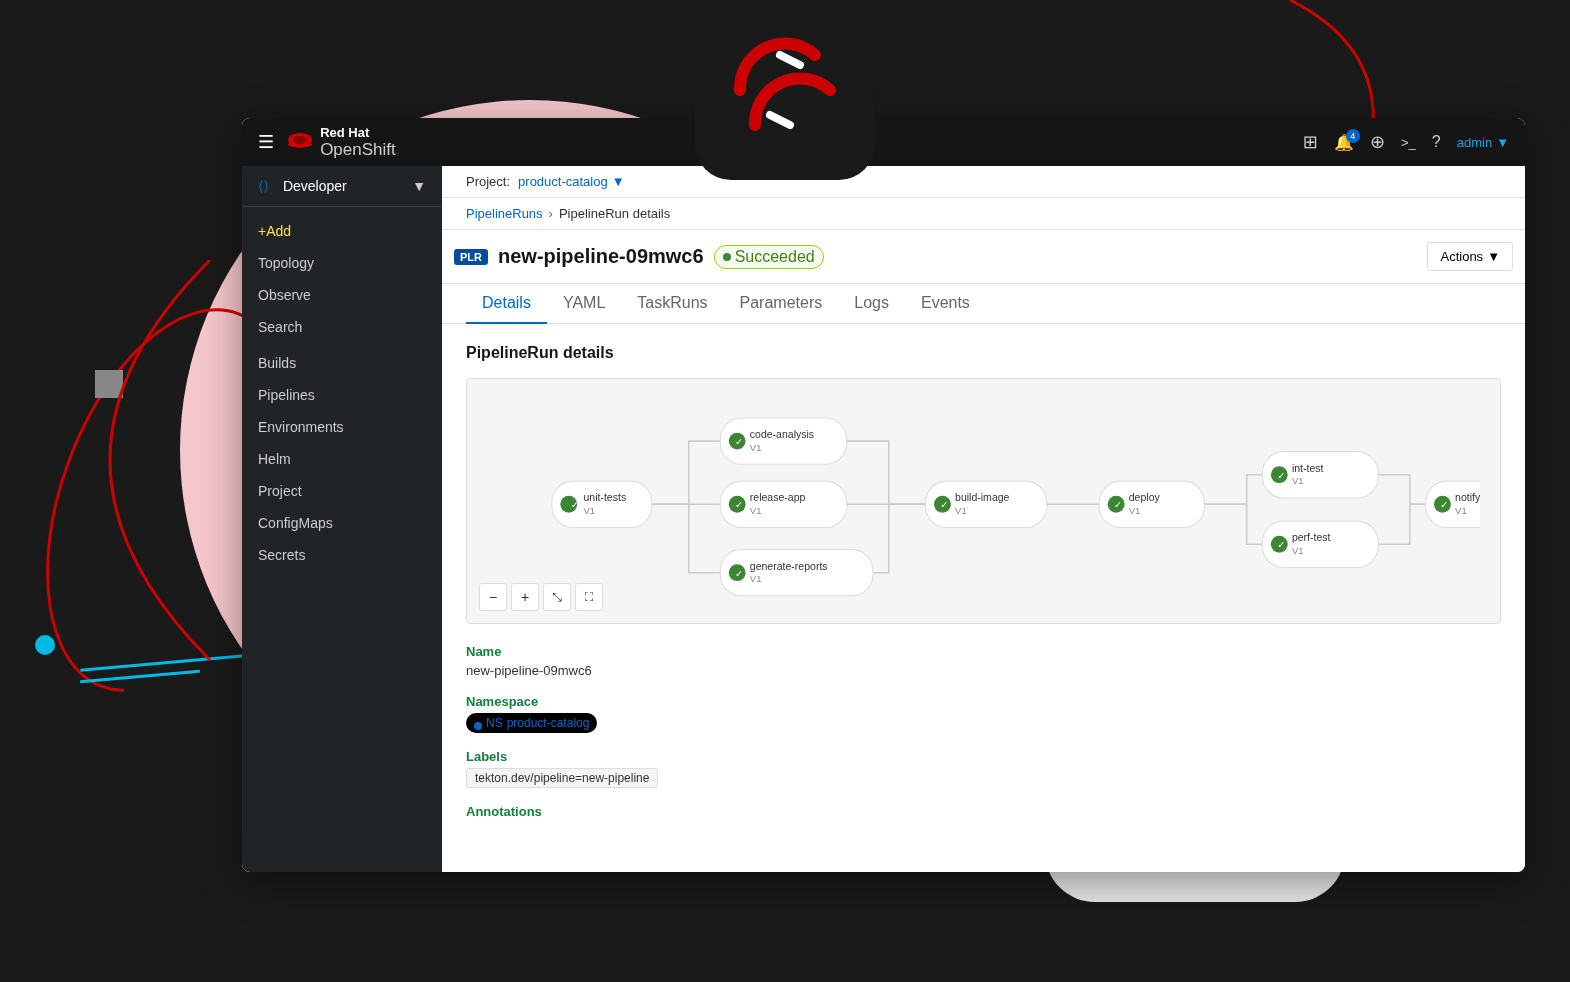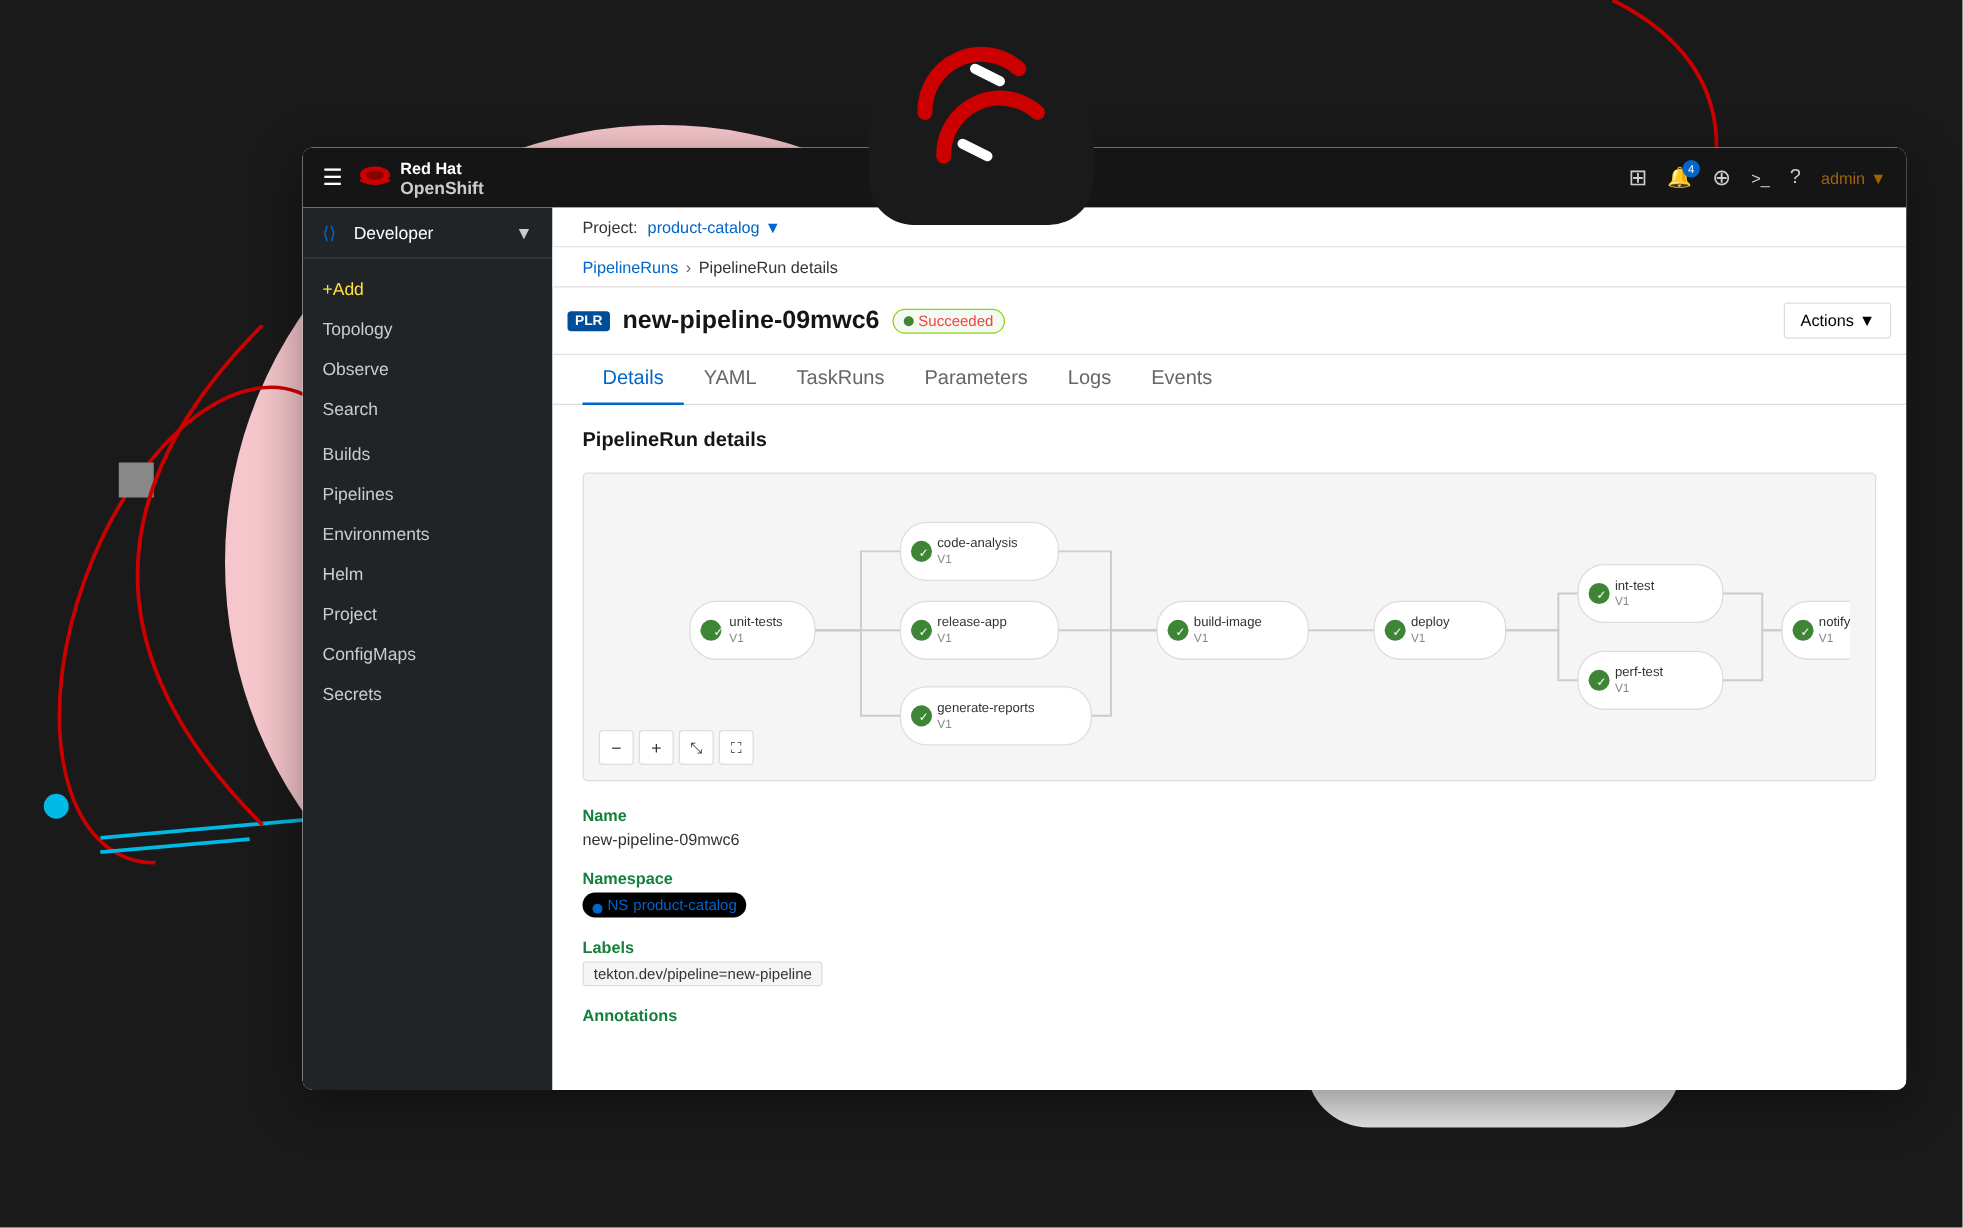--- a/index.html
+++ b/index.html
@@ -193,21 +193,21 @@
       font-size: 9px;
       border-radius: 50%;
       width: 14px;
       height: 14px;
       display: flex;
       align-items: center;
       justify-content: center;
     }
 
     .topbar-admin {
-      color: #a16207;
+      color: #0ea5e9;
       font-size: 13px;
       cursor: pointer;
       display: flex;
       align-items: center;
       gap: 4px;
     }
 
     
     .main-area {
       display: flex;
@@ -321,22 +321,22 @@
       font-weight: 600;
       color: #151515;
     }
 
     .status-badge {
       display: flex;
       align-items: center;
       gap: 4px;
       background: #f3faf2;
       border: 1px solid #92d400;
-      color: #ef4444;
-      font-size: 12px;
+      color: #4d7c0f;
+      font-size: 16px;
       padding: 2px 8px;
       border-radius: 12px;
     }
 
     .status-dot {
       width: 8px;
       height: 8px;
       background: #3e8635;
       border-radius: 50%;
     }
@@ -538,21 +538,21 @@
 
     <div class="redhat-logo">
 
       <svg width="28" height="24" viewBox="0 0 28 24">
         <ellipse cx="14" cy="10" rx="12" ry="7" fill="#cc0000"></ellipse>
         <path d="M 2 14 Q 14 20 26 14" stroke="#cc0000" stroke-width="2" fill="#cc0000"></path>
         <ellipse cx="14" cy="10" rx="7" ry="4" fill="#8b0000"></ellipse>
       </svg>
       <div>
         <div style="color:#fff;font-size:13px;font-weight:600;">Red Hat</div>
-        <div style="color:#ccc;font-size:14px;font-weight:bold;">OpenShift</div>
+        <div style="color:#ccc;font-size:17px;">OpenShift</div>
       </div>
     </div>
 
     <div class="topbar-spacer"></div>
 
     <div class="topbar-icons">
 
       <span class="topbar-icon" style="font-size:18px;">⊞</span>
 
       <span class="topbar-icon" style="position:relative;">

